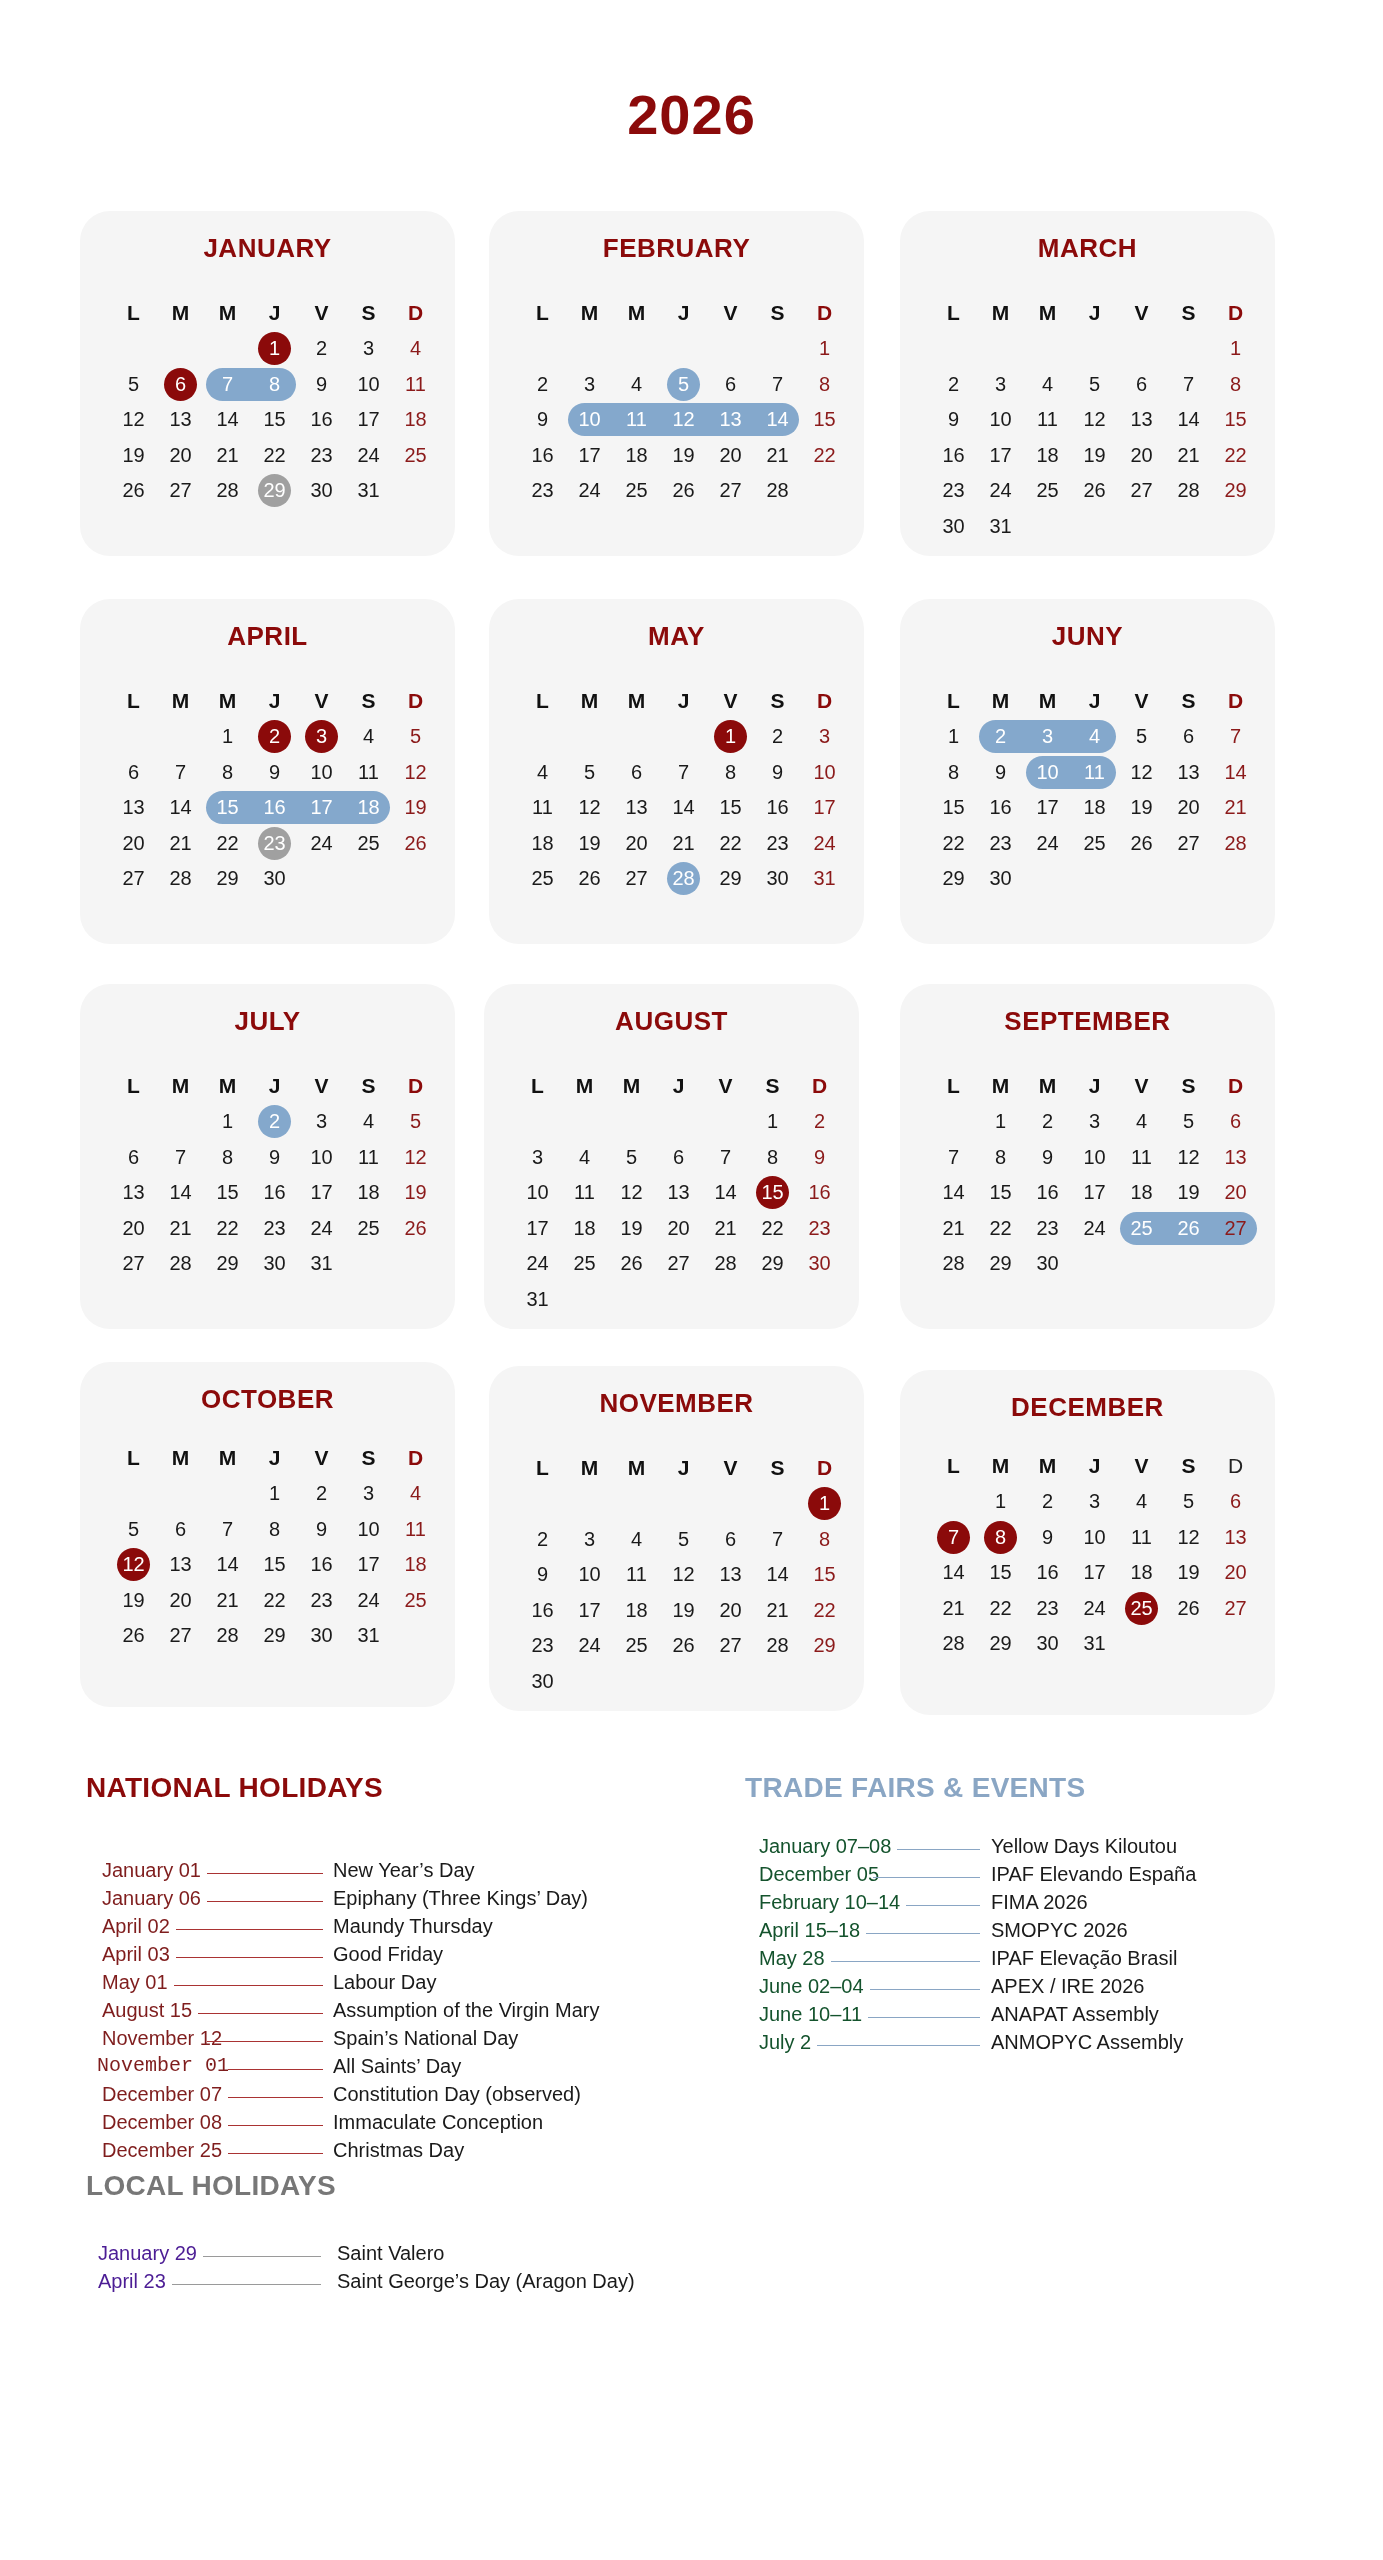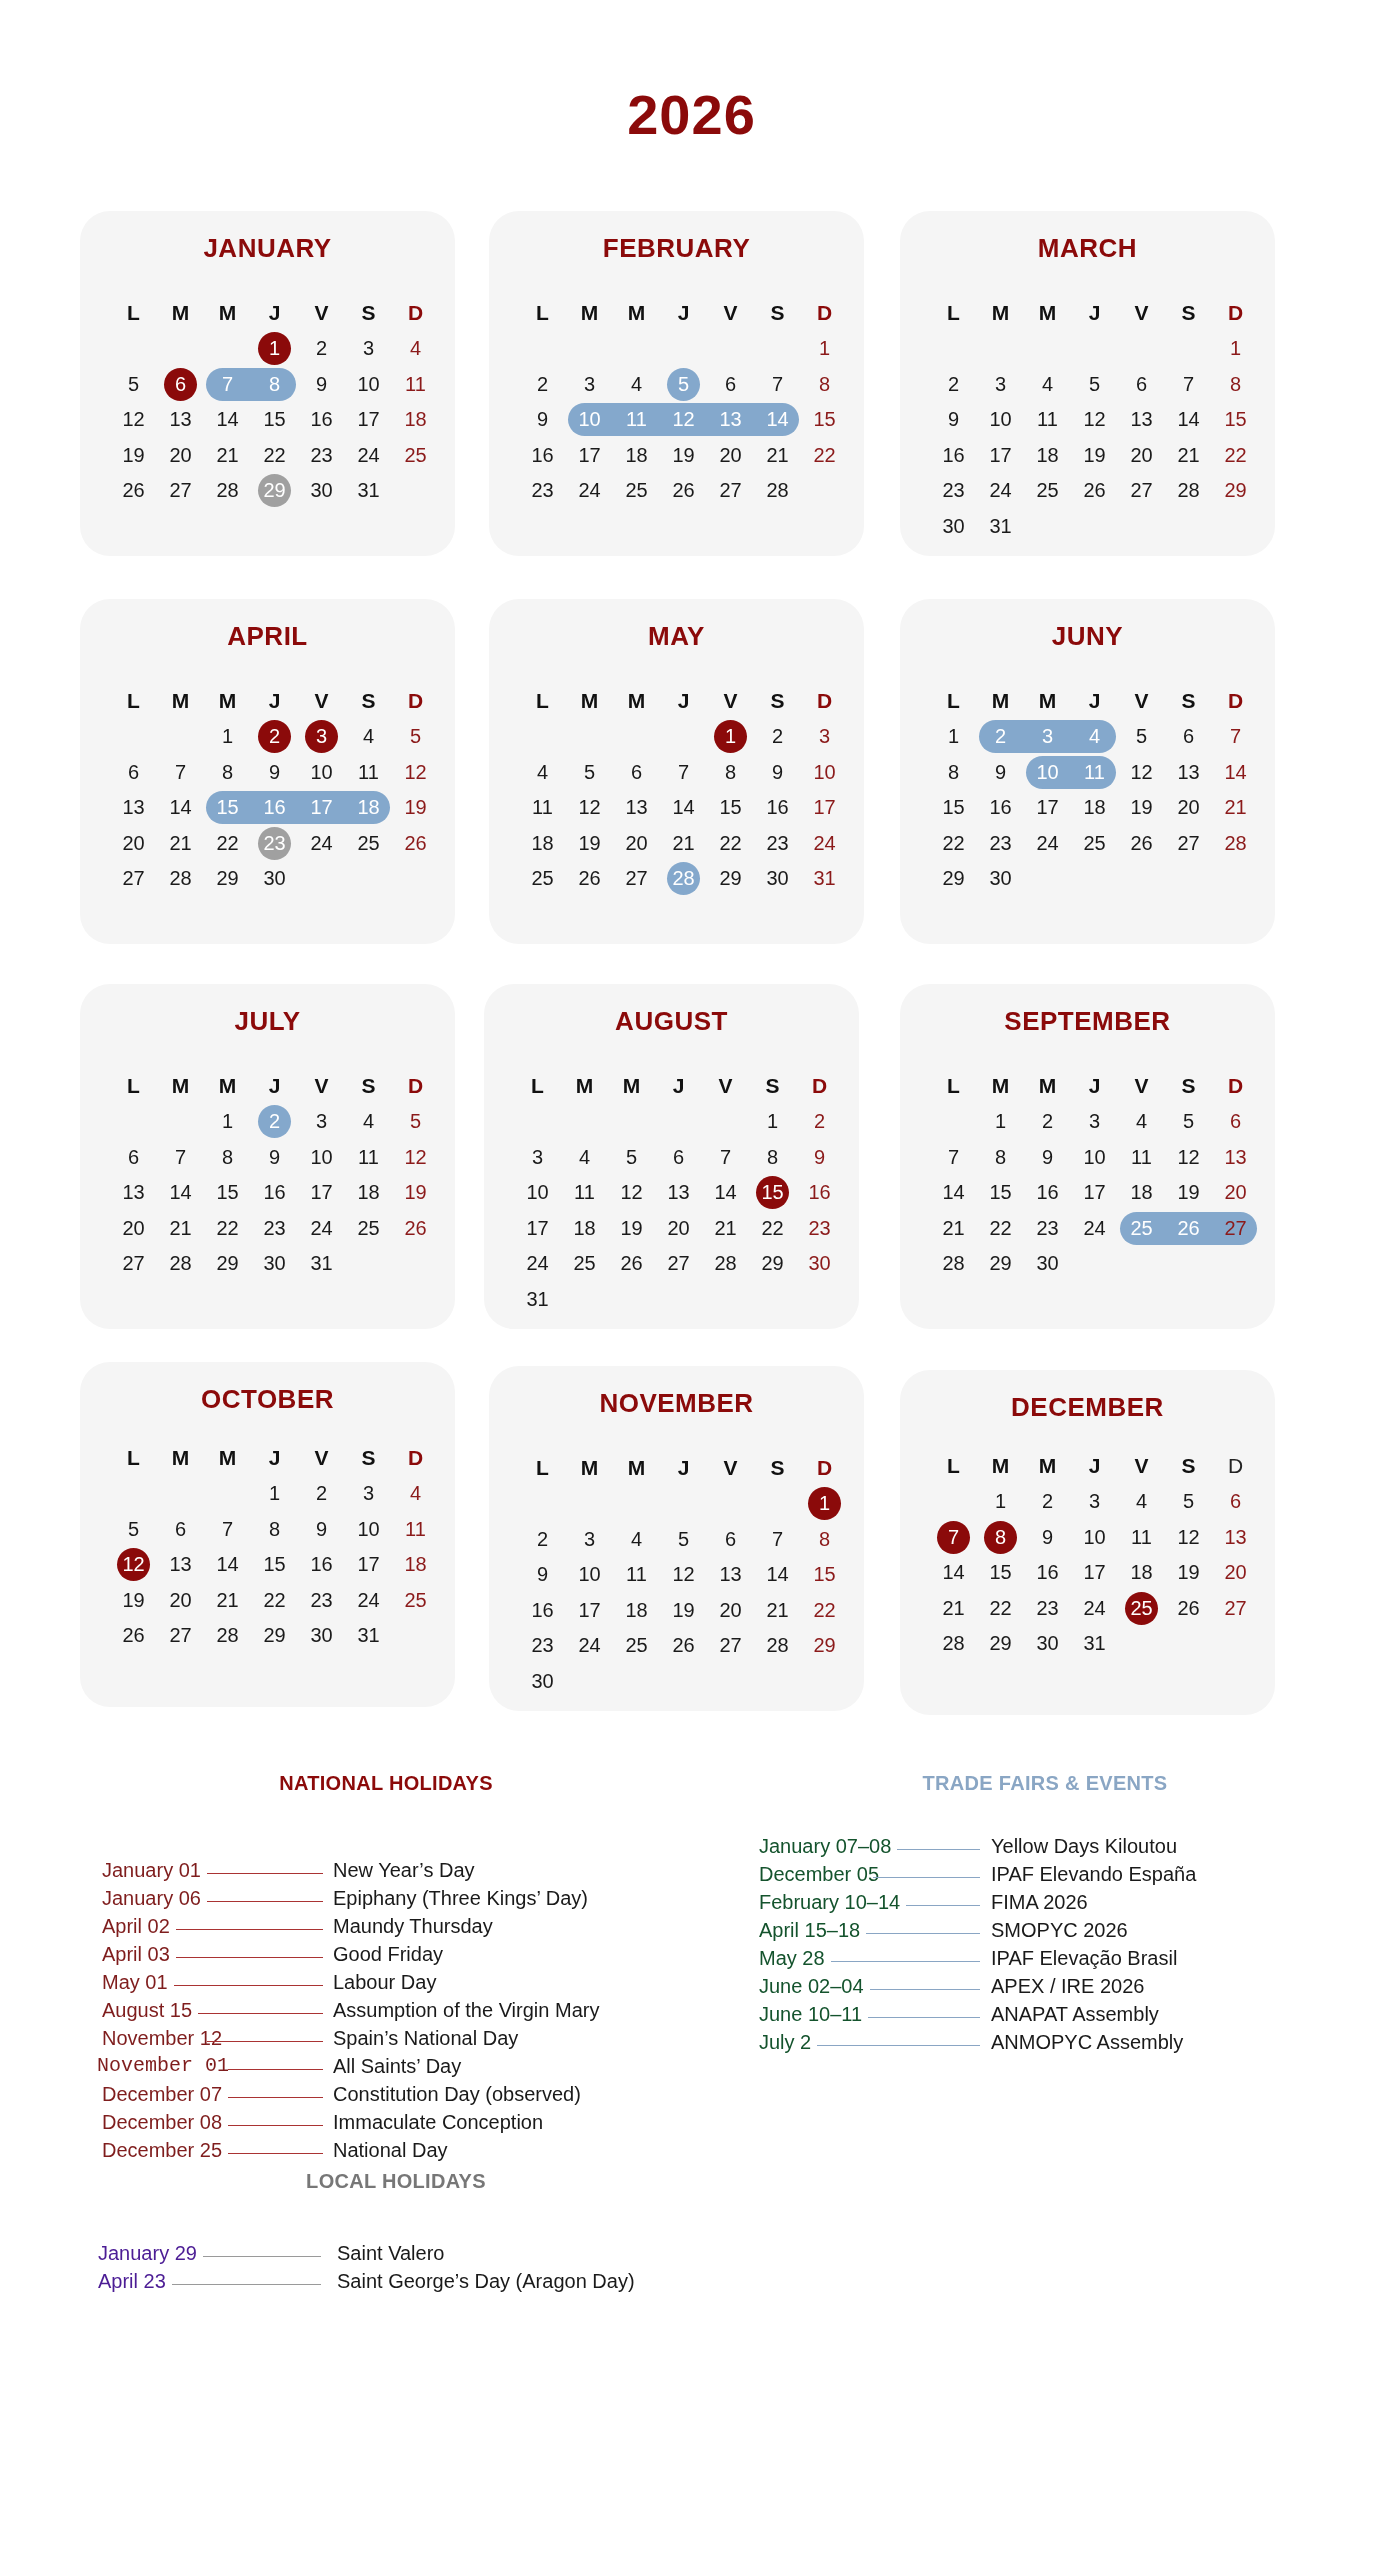--- a/index.html
+++ b/index.html
@@ -23,21 +23,21 @@
     content:""; position:absolute; left:50%; top:50%; width:33px; height:33px; margin:-16.5px 0 0 -16.5px;
     border-radius:50%; z-index:-1; }
   .cell.holiday { color:#fff; }
   .cell.holiday::before { background:#8b0a0a; }
   .cell.event { color:#fff; }
   .cell.event::before { background:#84a8cc; }
   .cell.local { color:#fff; }
   .cell.local::before { background:#a0a0a0; }
   .pill { position:absolute; top:1px; height:33px; background:#84a8cc; border-radius:17px; z-index:1; }
   .section { position:absolute; }
-  .sec-title { font-size:20px; font-weight:bold; letter-spacing:0.3px;text-align:center; }
+  .sec-title { font-size:28px; font-weight:bold; letter-spacing:0.3px; }
   .entry { position:absolute; height:28px; font-size:20px; line-height:28px; white-space:nowrap; }
   .entry .date { position:absolute; left:0; top:0; }
   .entry .line { position:absolute; top:17px; height:0; border-top:1.5px solid; }
   .entry .name { position:absolute; top:0; color:#1a1a1a; }
   .nat .date { color:#7f1d1d; } .nat .line { border-color:#a33; }
   .loc .date { color:#4c1d95; } .loc .line { border-color:#9a9a9a; }
   .ev .date { color:#14532d; } .ev .line { border-color:#8aa6c4; }
 </style>
 </head>
 <body>
@@ -837,21 +837,21 @@
         <span class="name" style="left: 247px;">Constitution Day (observed)</span>
       </div>
       <div class="entry nat" style="top: 336px; left: 0px; width: 600px;">
         <span class="date" style="left: 16px;">December 08</span>
         <span class="line" style="left: 142px; width: 95px;"></span>
         <span class="name" style="left: 247px;">Immaculate Conception</span>
       </div>
       <div class="entry nat" style="top: 364px; left: 0px; width: 600px;">
         <span class="date" style="left: 16px;">December 25</span>
         <span class="line" style="left: 142px; width: 95px;"></span>
-        <span class="name" style="left: 247px;">National Day</span>
+        <span class="name" style="left: 247px;">Christmas Day</span>
       </div>
     </div>
 </div>
 
 <div class="section" style="left:86px; top:2170px; width:620px; height:160px;">
   <div class="sec-title" style="color:#777;">LOCAL HOLIDAYS</div>
   <div id="loc-list">
       <div class="entry loc" style="top: 69px; left: 0px; width: 600px;">
         <span class="date" style="left: 12px;">January 29</span>
         <span class="line" style="left: 117px; width: 118px;"></span>

